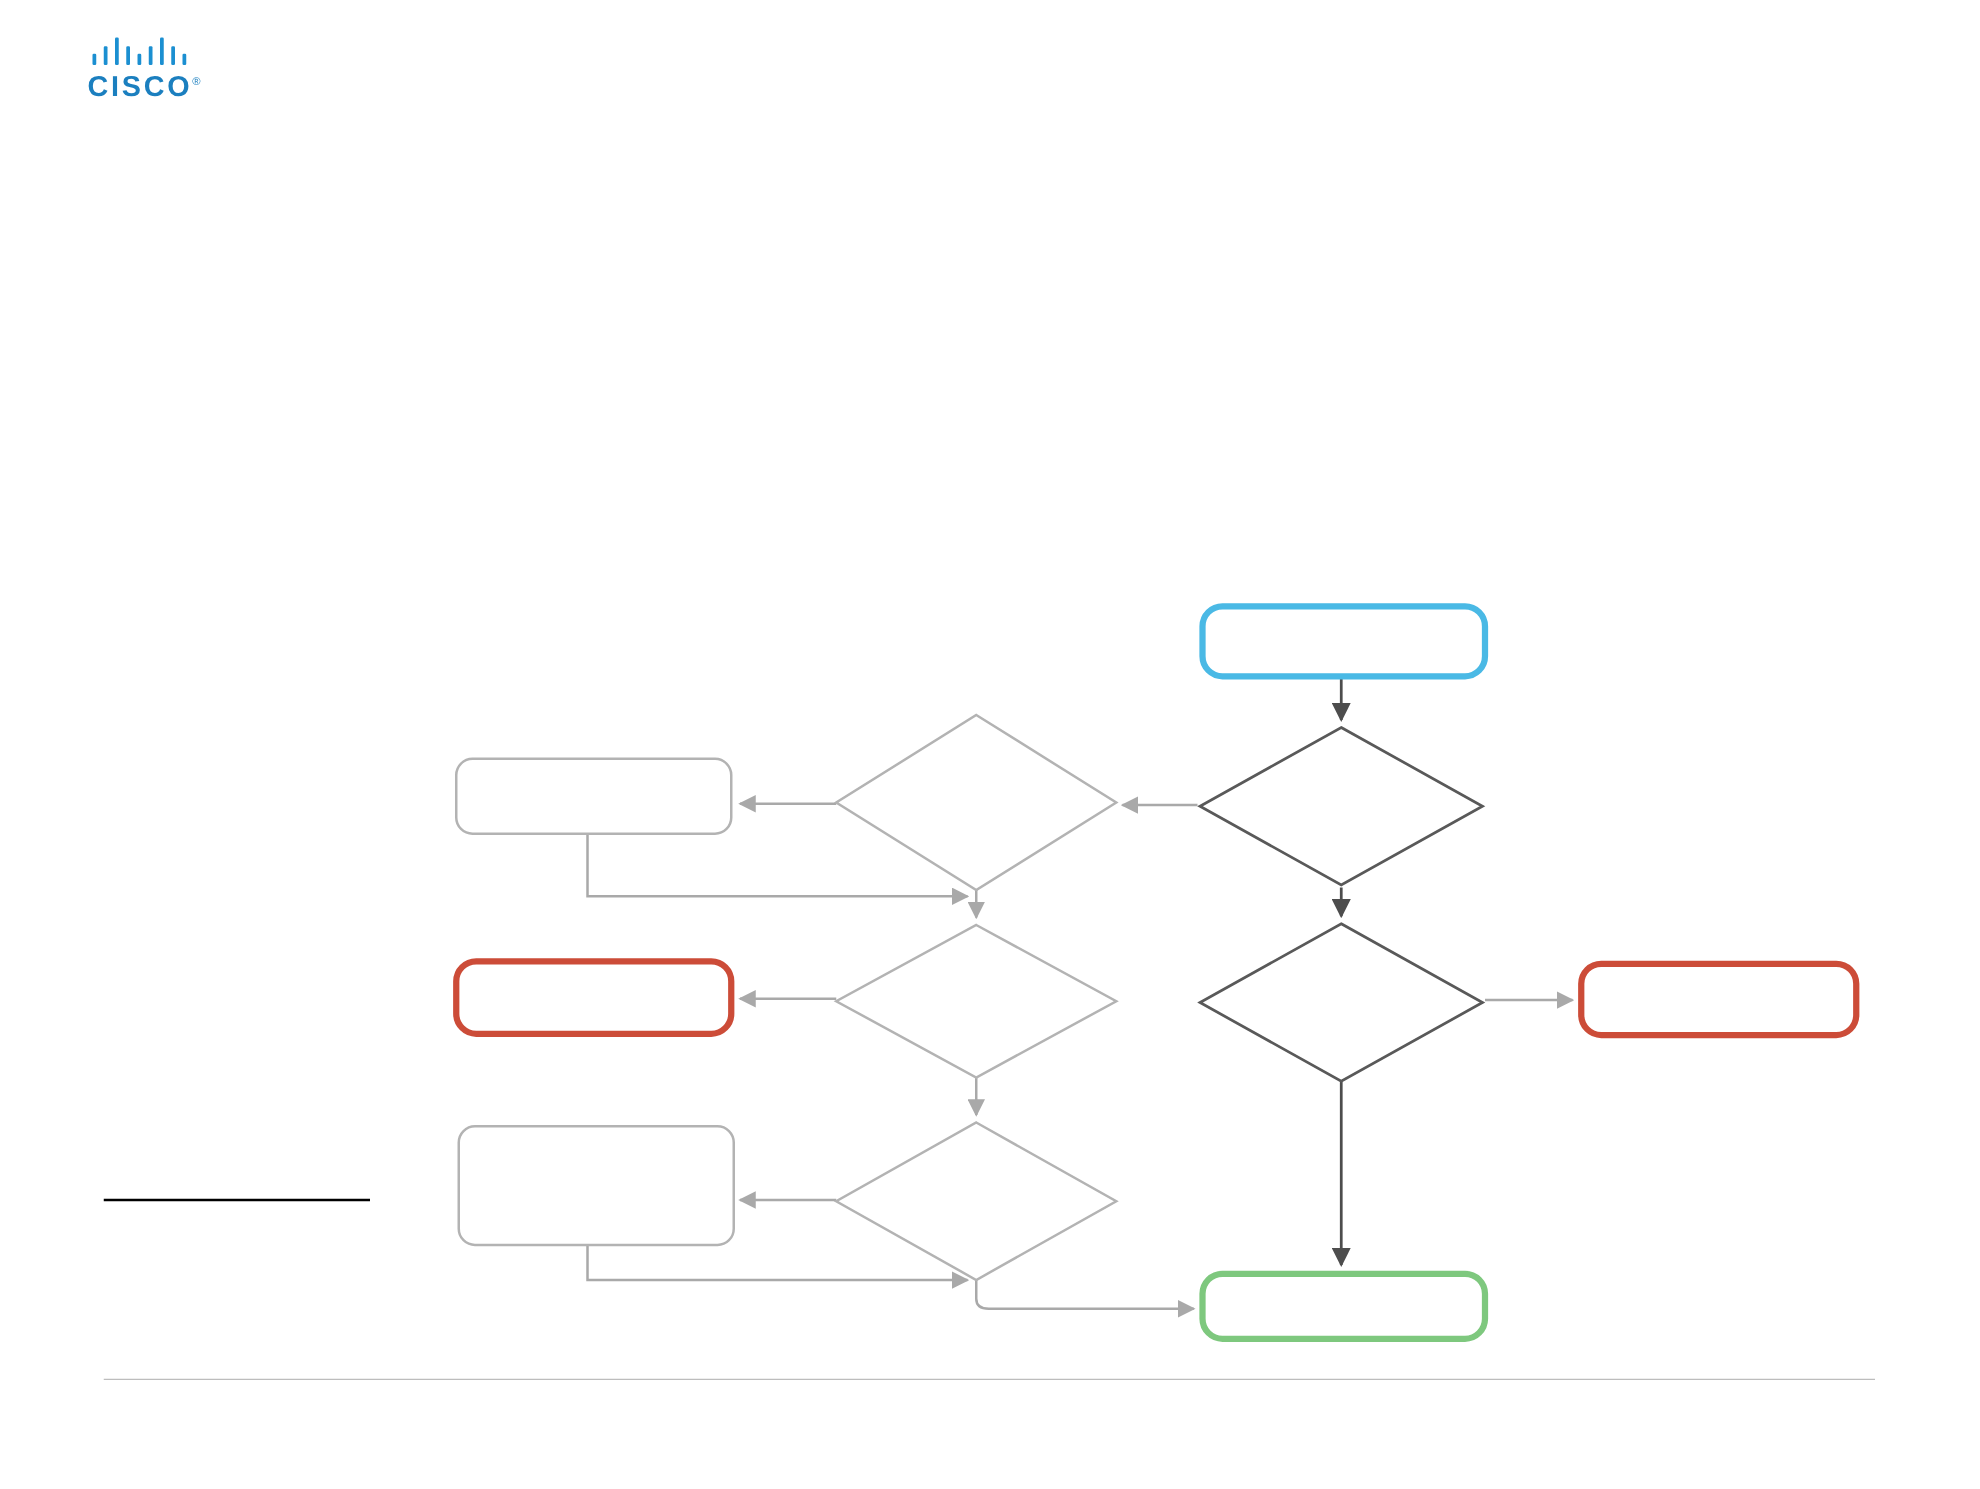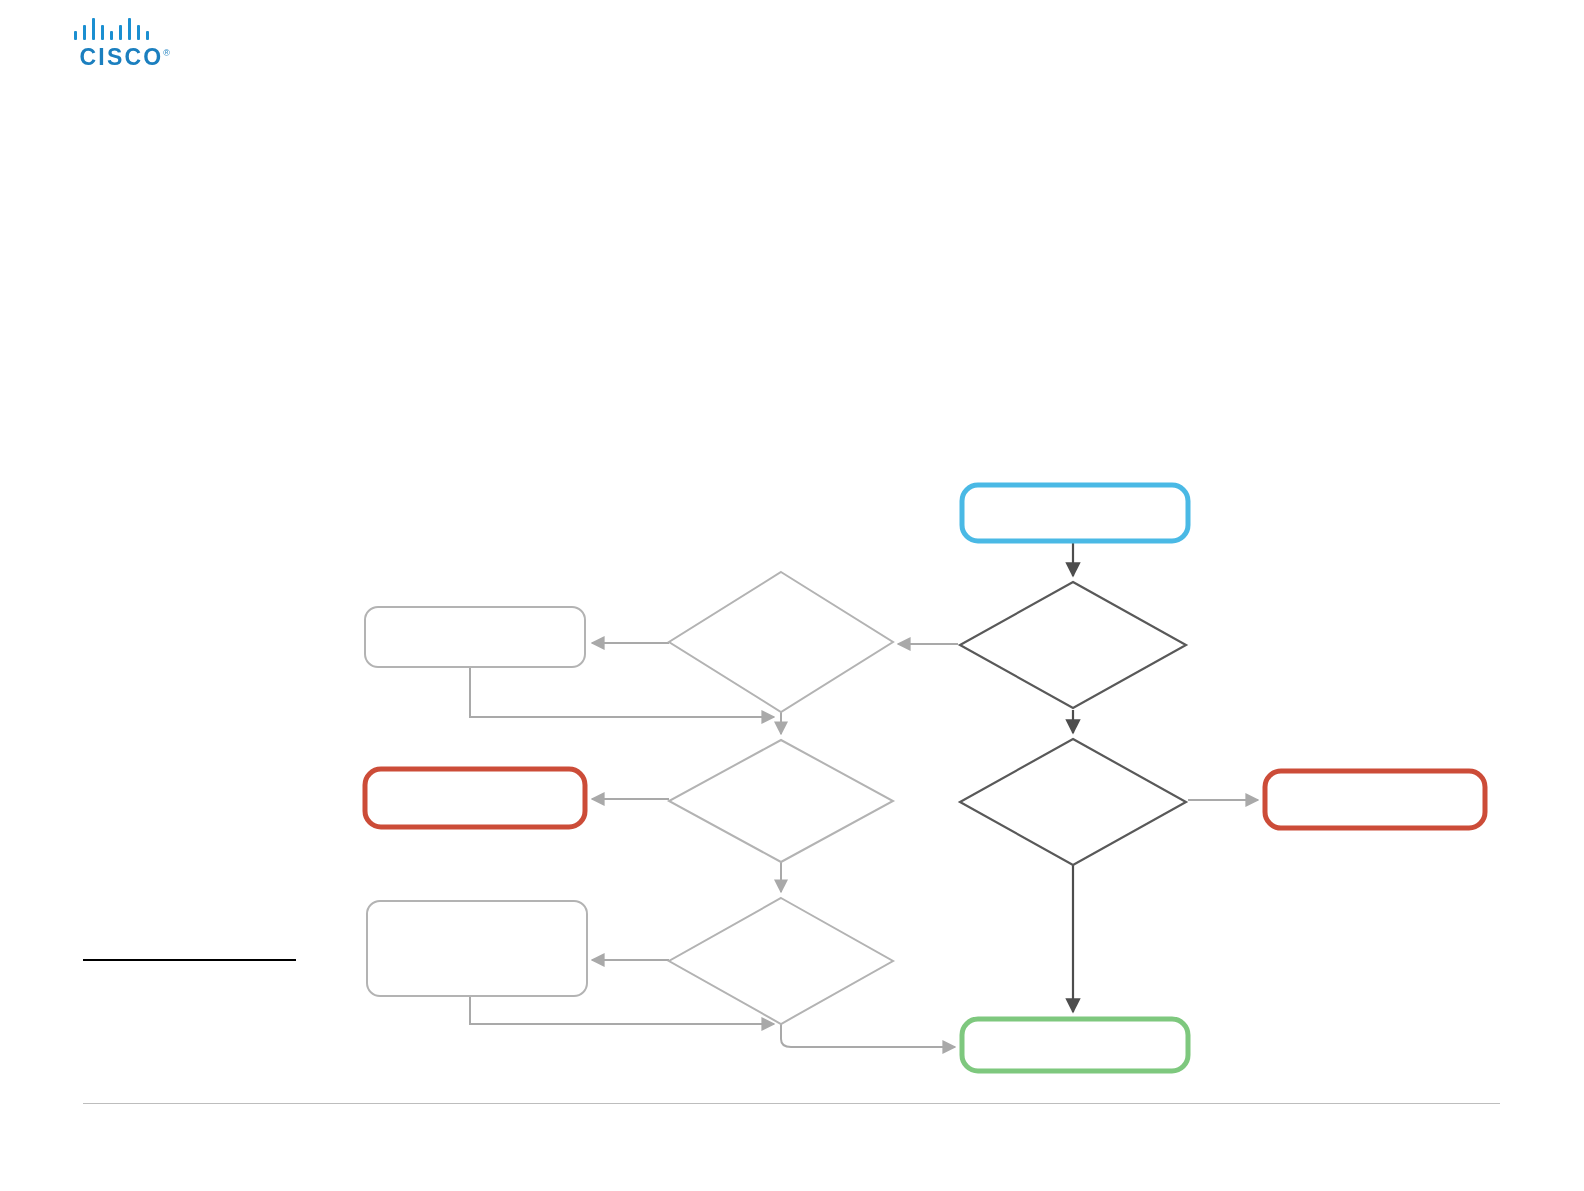--- a/index.html
+++ b/index.html
@@ -17,24 +17,23 @@
     width: 1584px;
     height: 1191px;
     background: #ffffff;
     overflow: hidden;
   }
 
   
   #cisco-logo {
     position: absolute;
     left: 70px;
-    top: 18px;
+    top: 30px;
     width: 100px;
     height: 56px;
-    text-align: right;
   }
   #cisco-logo .bars {
     position: relative;
     width: 86px;
     height: 22px;
     margin-left: 4px;
   }
   #cisco-logo .bars i {
     position: absolute;
     bottom: 0;

